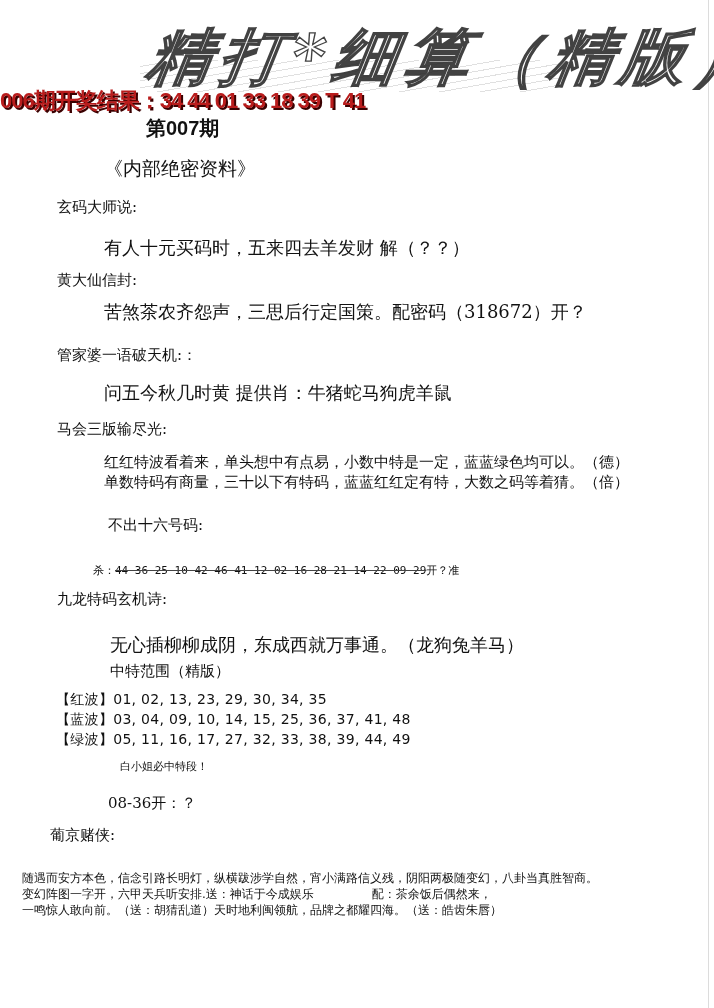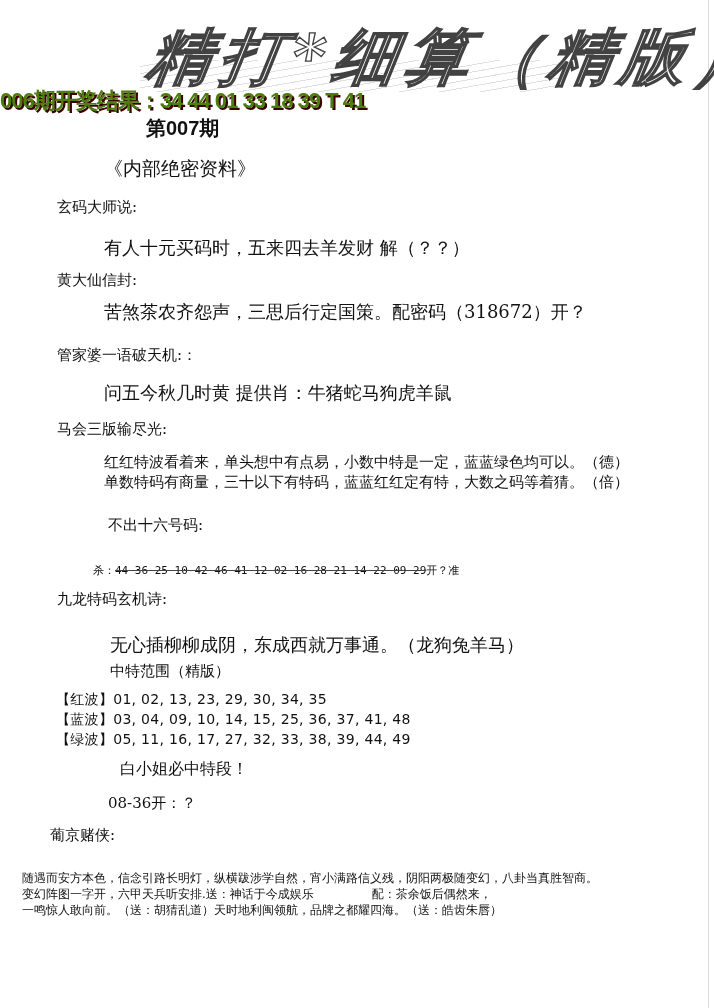--- a/index.html
+++ b/index.html
@@ -13,21 +13,21 @@
   .banner-title {
     left: 148px; top: 14px; font-size: 64px; letter-spacing: 8px; color: #fff;
     -webkit-text-stroke: 1.4px #222; font-style: italic; transform: skewX(-8deg) scaleY(0.95);
     font-family: "DejaVu Serif", serif; font-weight: bold; opacity: 0.85;
   }
   .banner-lines {
     position: absolute; left: 140px; top: 60px; width: 420px; height: 32px;
     background: repeating-linear-gradient(170deg, transparent 0 6px, rgba(0,0,0,0.12) 6px 7px);
   }
   .result-line {
-    left: 0px; top: 86px; font-size: 22px; font-weight: bold; color: #4d7c0f;
+    left: 0px; top: 86px; font-size: 22px; font-weight: bold; color: #b91c1c;
     font-family: "Liberation Sans", sans-serif; letter-spacing: -1px;
     text-shadow: 2px 2px 0 #3a0000;
   }
   .issue { left: 146px; top: 115px; font-size: 20px; font-weight: bold; font-family: "Liberation Sans", sans-serif; }
 
   .h-big { font-size: 19px; }
   .label { font-size: 15px; }
   .body-line { font-size: 18px; }
   .poem { font-size: 15px; line-height: 20px; }
   .kill { font-size: 11px; font-family: "DejaVu Sans Mono", monospace; }
@@ -75,21 +75,21 @@
 <div class="abs wave-row" style="left:56px; top:691px;">
   <span>【红波】</span><span>01, 02, 13, 23, 29, 30, 34, 35</span>
 </div>
 <div class="abs wave-row" style="left:56px; top:711px;">
   <span>【蓝波】</span><span>03, 04, 09, 10, 14, 15, 25, 36, 37, 41, 48</span>
 </div>
 <div class="abs wave-row" style="left:56px; top:731px;">
   <span>【绿波】</span><span>05, 11, 16, 17, 27, 32, 33, 38, 39, 44, 49</span>
 </div>
 
-<div class="abs label" style="left:120px; top:759px; font-size:16px;">白小姐必中特段！</div>
+<div class="abs label" style="left:120px; top:759px; font-size:11px;">白小姐必中特段！</div>
 <div class="abs label" style="left:108px; top:794px;">08-36开：？</div>
 <div class="abs label" style="left:50px; top:826px;">葡京赌侠:</div>
 
 <div class="abs footer" style="left:22px; top:870px;">
   <div>随遇而安方本色，信念引路长明灯，纵横跋涉学自然，宵小满路信义残，阴阳两极随变幻，八卦当真胜智商。</div>
   <div><span>变幻阵图一字开，六甲天兵听安排.送：神话于今成娱乐</span><span style="display:inline-block; width:58px;"></span><span>配：茶余饭后偶然来，</span></div>
   <div>一鸣惊人敢向前。（送：胡猜乱道）天时地利闽领航，品牌之都耀四海。（送：皓齿朱唇）</div>
 </div>
 
 </body></html>

